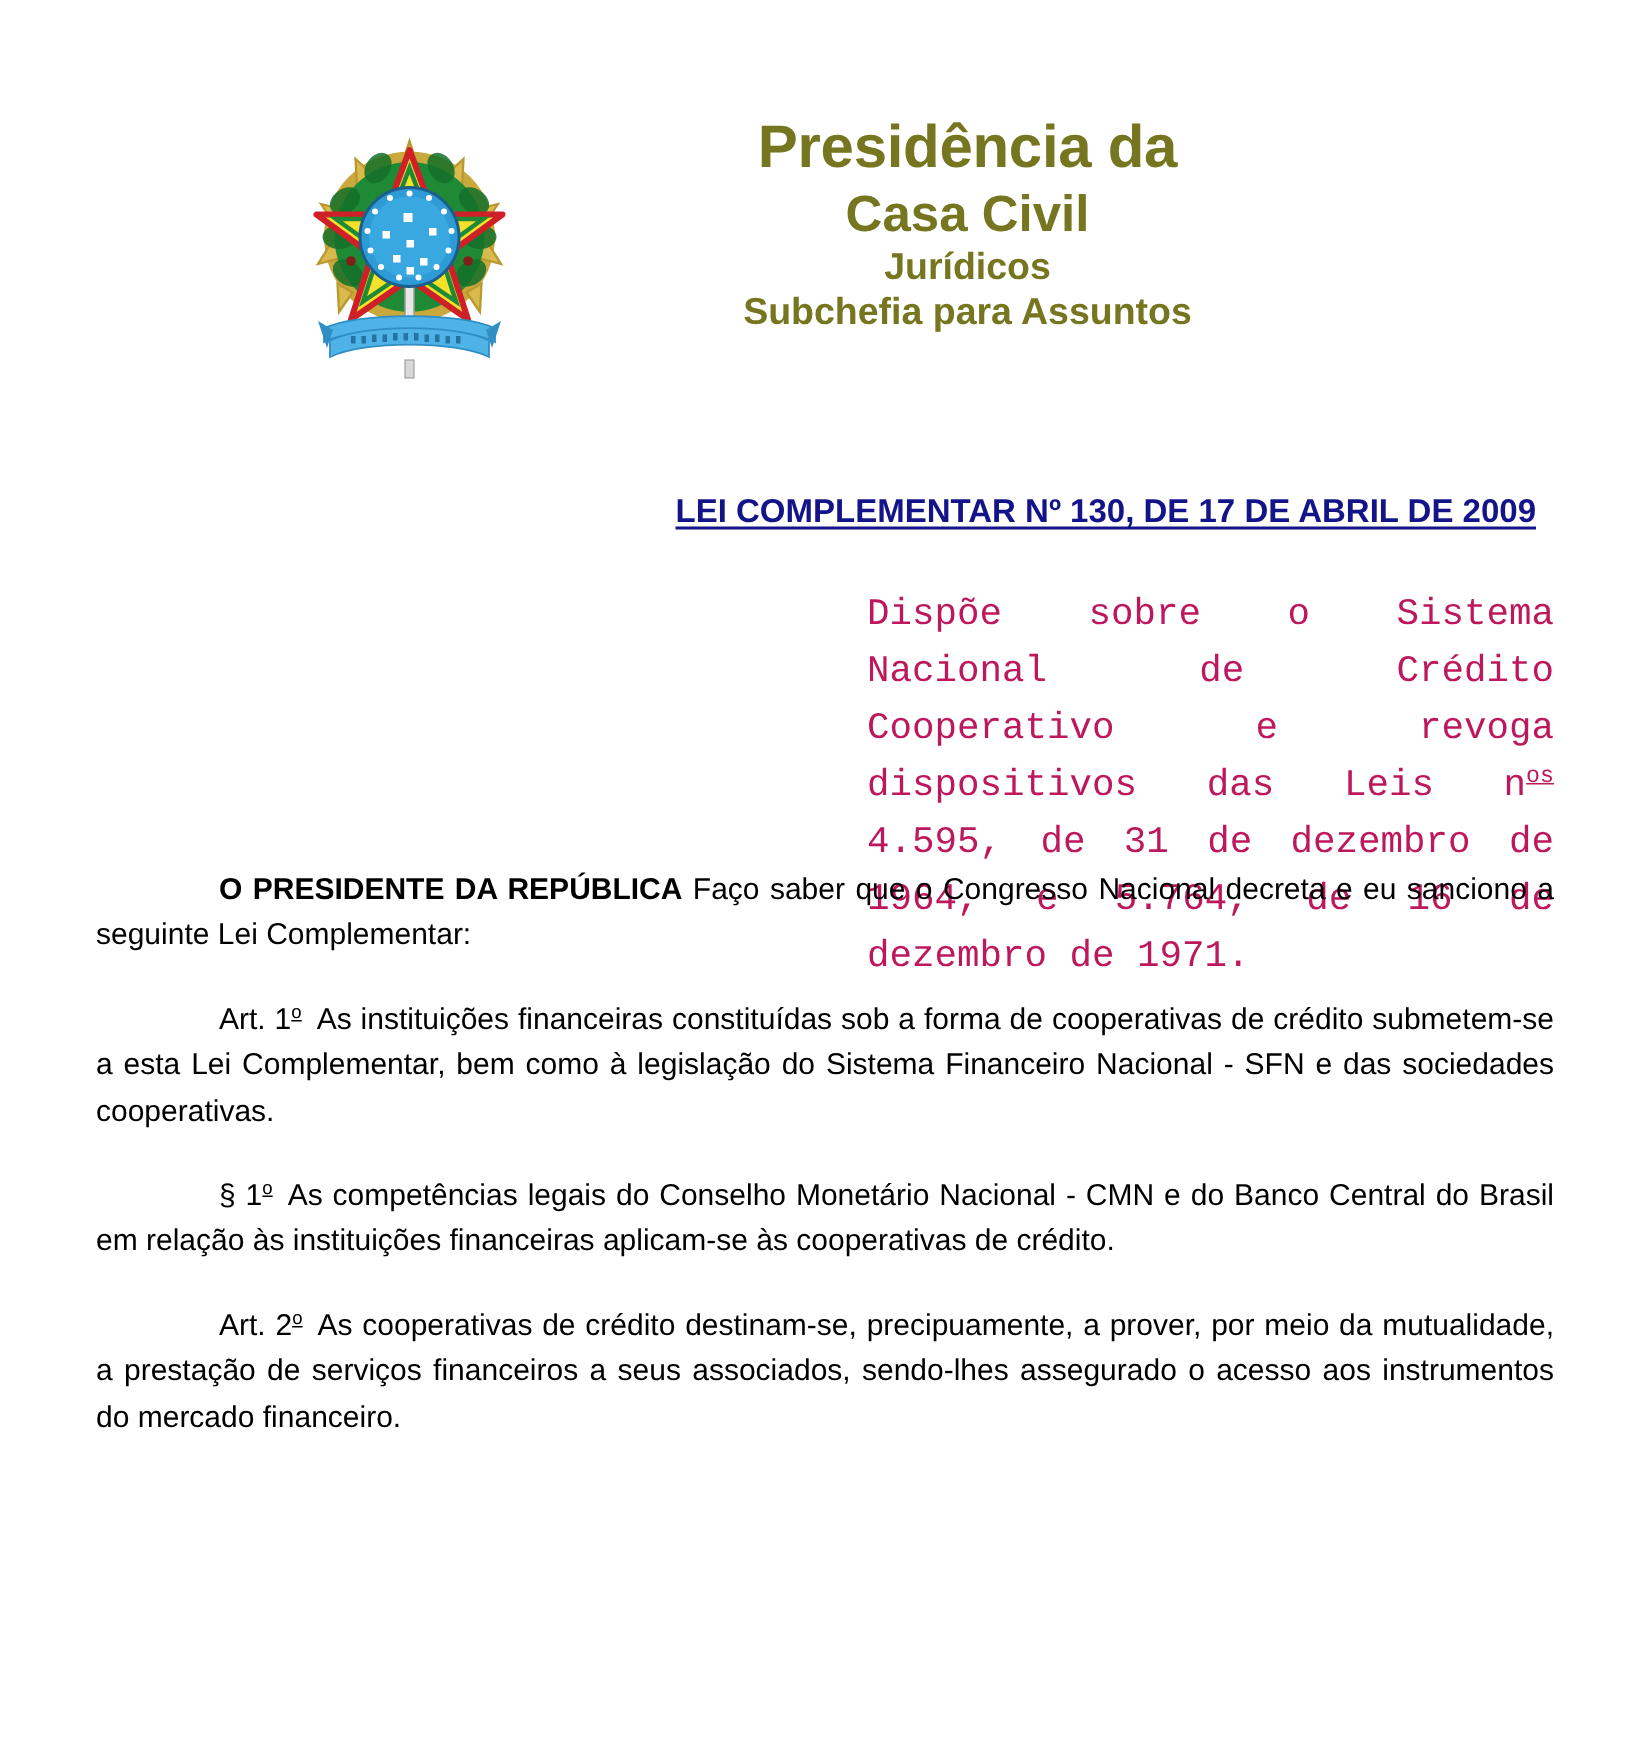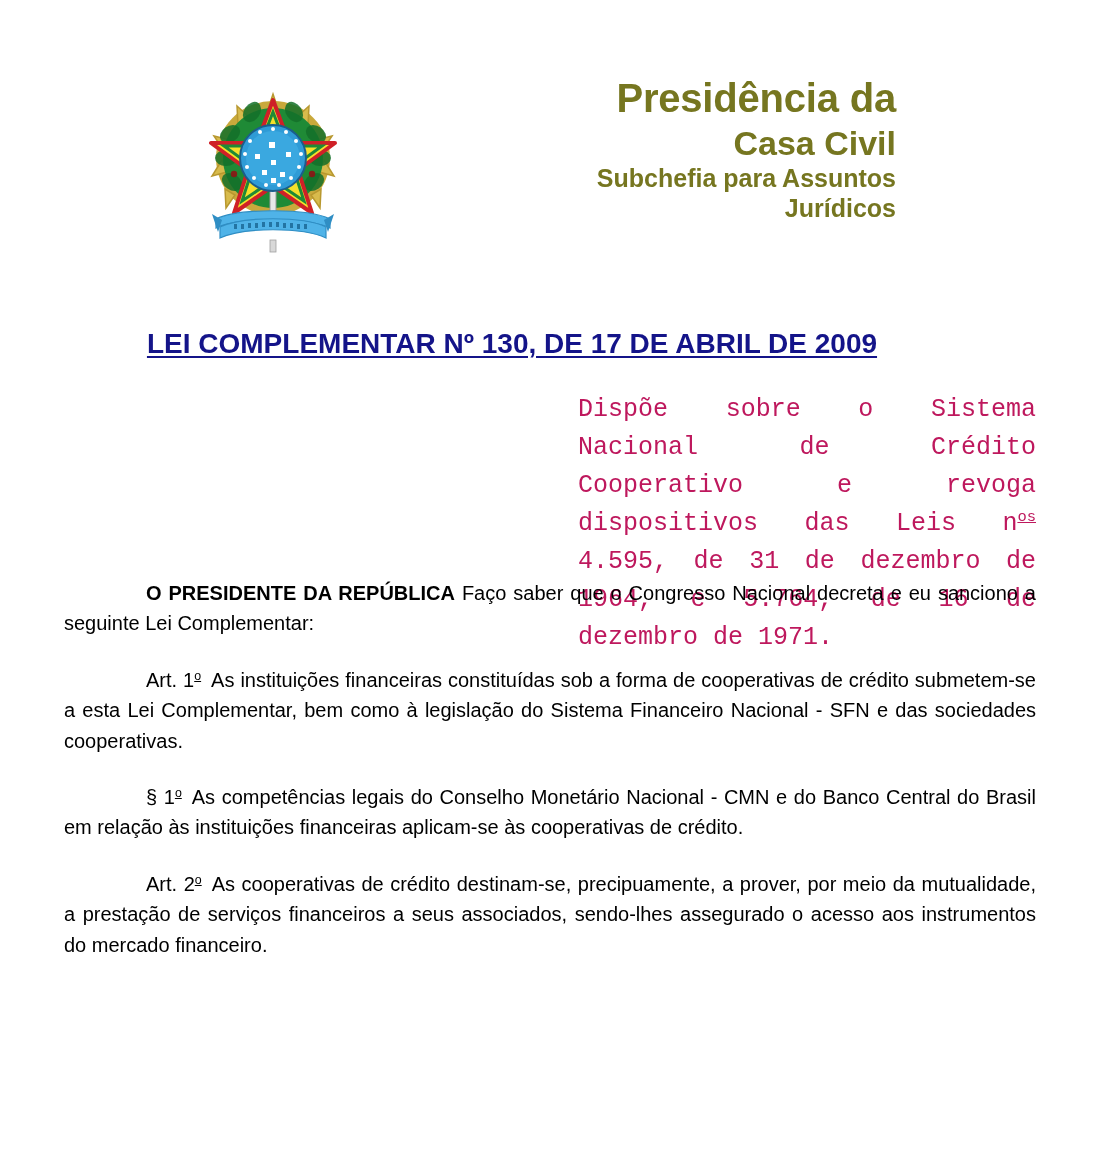--- a/index.html
+++ b/index.html
@@ -32,24 +32,24 @@
     position: absolute;
     left: 208px;
     top: 24px;
     width: 130px;
     height: 178px;
   }
   .brasao svg { display: block; width: 130px; height: 178px; }
 
   .header-titles {
     position: absolute;
-    left: 366px;
+    left: 380px;
     top: 14px;
     width: 530px;
-    text-align: right;
+    text-align: center;
     color: #767620;
     font-weight: bold;
     line-height: 1.12;
   }
   .header-titles .line-presidencia {
     font-size: 40px;
     letter-spacing: -0.2px;
   }
   .header-titles .line-casacivil {
     font-size: 34px;
@@ -60,24 +60,24 @@
     margin-top: 2px;
     line-height: 1.13;
   }
 
   
   .law-title {
     position: absolute;
     top: 328px;
     left: 0;
     width: 1024px;
-    text-align: center;
+    text-align: right;
     color: #141489;
     font-weight: bold;
-    font-size: 28px;
+    font-size: 22px;
     text-decoration: underline;
     text-underline-offset: 3px;
   }
 
   
   .ementa {
     position: absolute;
     top: 391px;
     left: 578px;
     width: 458px;
@@ -217,22 +217,22 @@
             <rect x="89" y="138" width="3" height="5"></rect>
           <rect x="96" y="138" width="3" height="5"></rect>
         </g>
         <rect x="62" y="154" width="6" height="12" fill="#d8d8d8" stroke="#a0a0a0" stroke-width="0.8"></rect>
       </svg>
     </div>
 
     <div class="header-titles">
       <div class="line-presidencia">Presidência da</div>
       <div class="line-casacivil">Casa Civil</div>
+      <div class="line-subchefia">Jurídicos</div>
       <div class="line-subchefia">Subchefia para Assuntos</div>
-      <div class="line-subchefia">Jurídicos</div>
     </div>
   </div>
 
   <div class="law-title">LEI COMPLEMENTAR Nº 130, DE 17 DE ABRIL DE 2009</div>
 
   <div class="ementa"><span>Dispõe sobre o Sistema Nacional de Crédito Cooperativo e revoga dispositivos das Leis n</span><span class="ord">os</span><span> 4.595, de 31 de dezembro de 1964, e 5.764, de 16 de dezembro de 1971.</span></div>
 
   <div class="body-text">
 
     <p class="para"><b>O PRESIDENTE DA REPÚBLICA</b><span> Faço saber que o Congresso Nacional decreta e eu sanciono a seguinte Lei Complementar:</span></p>

